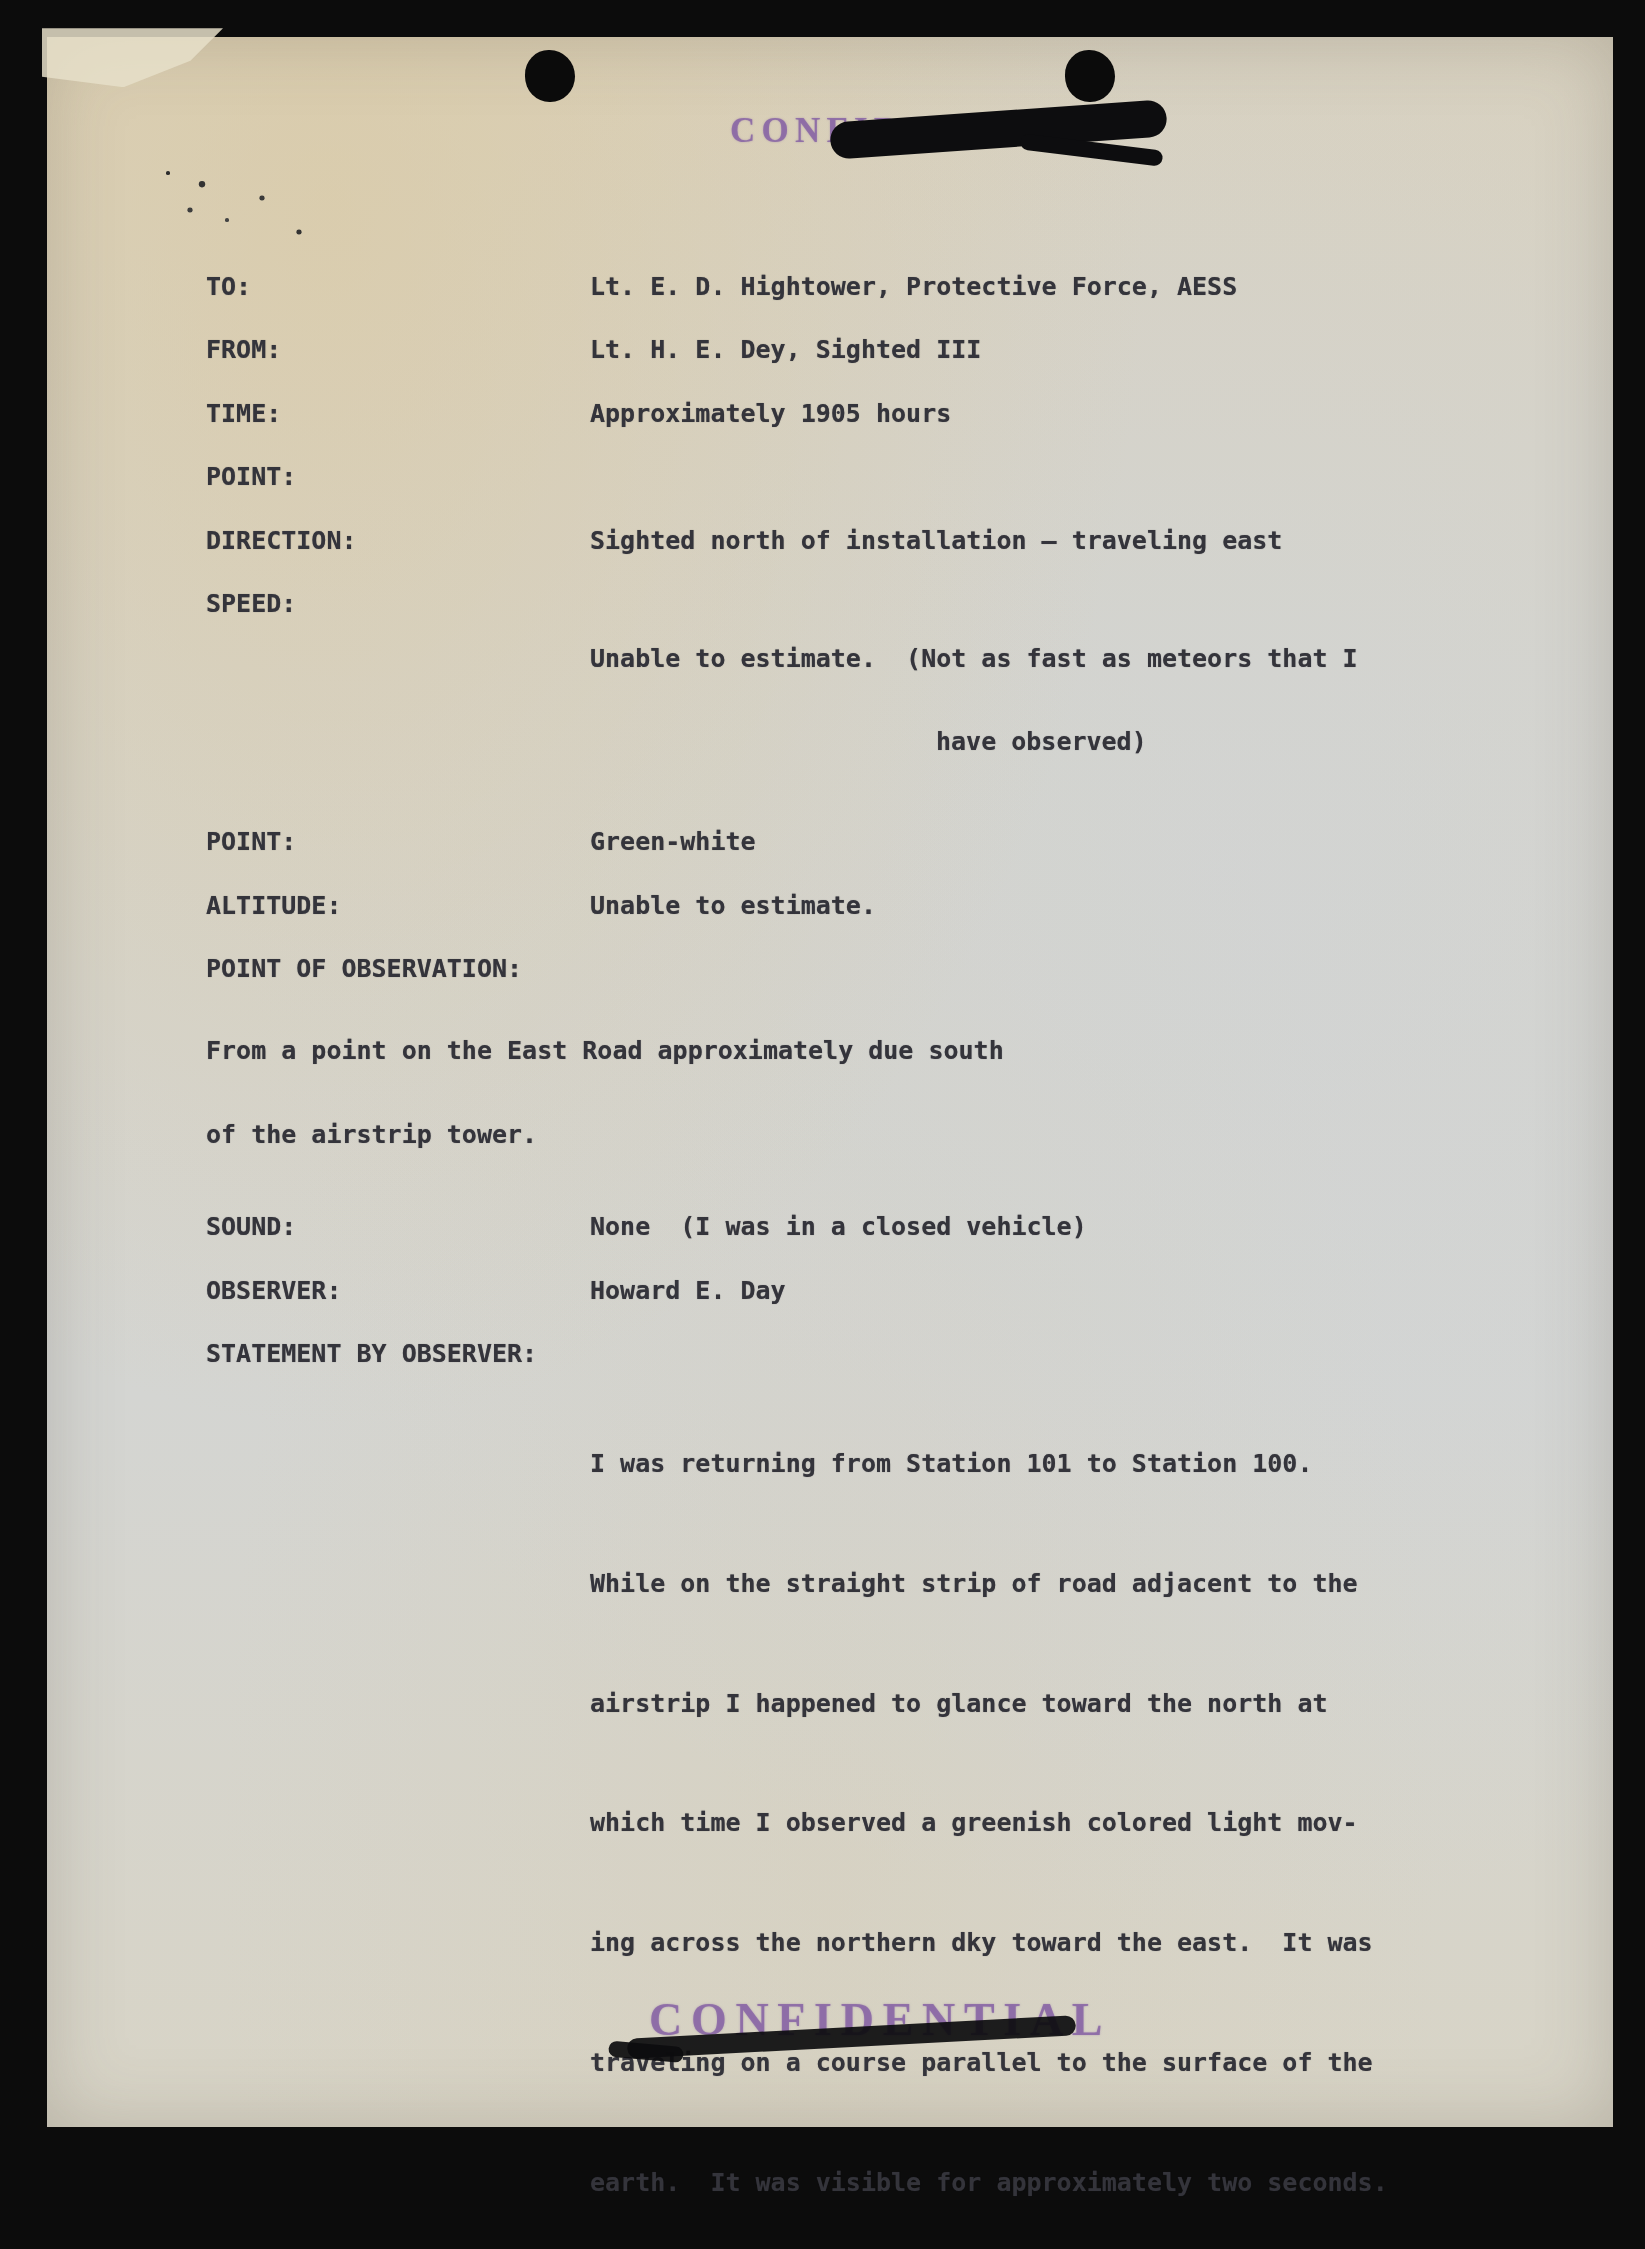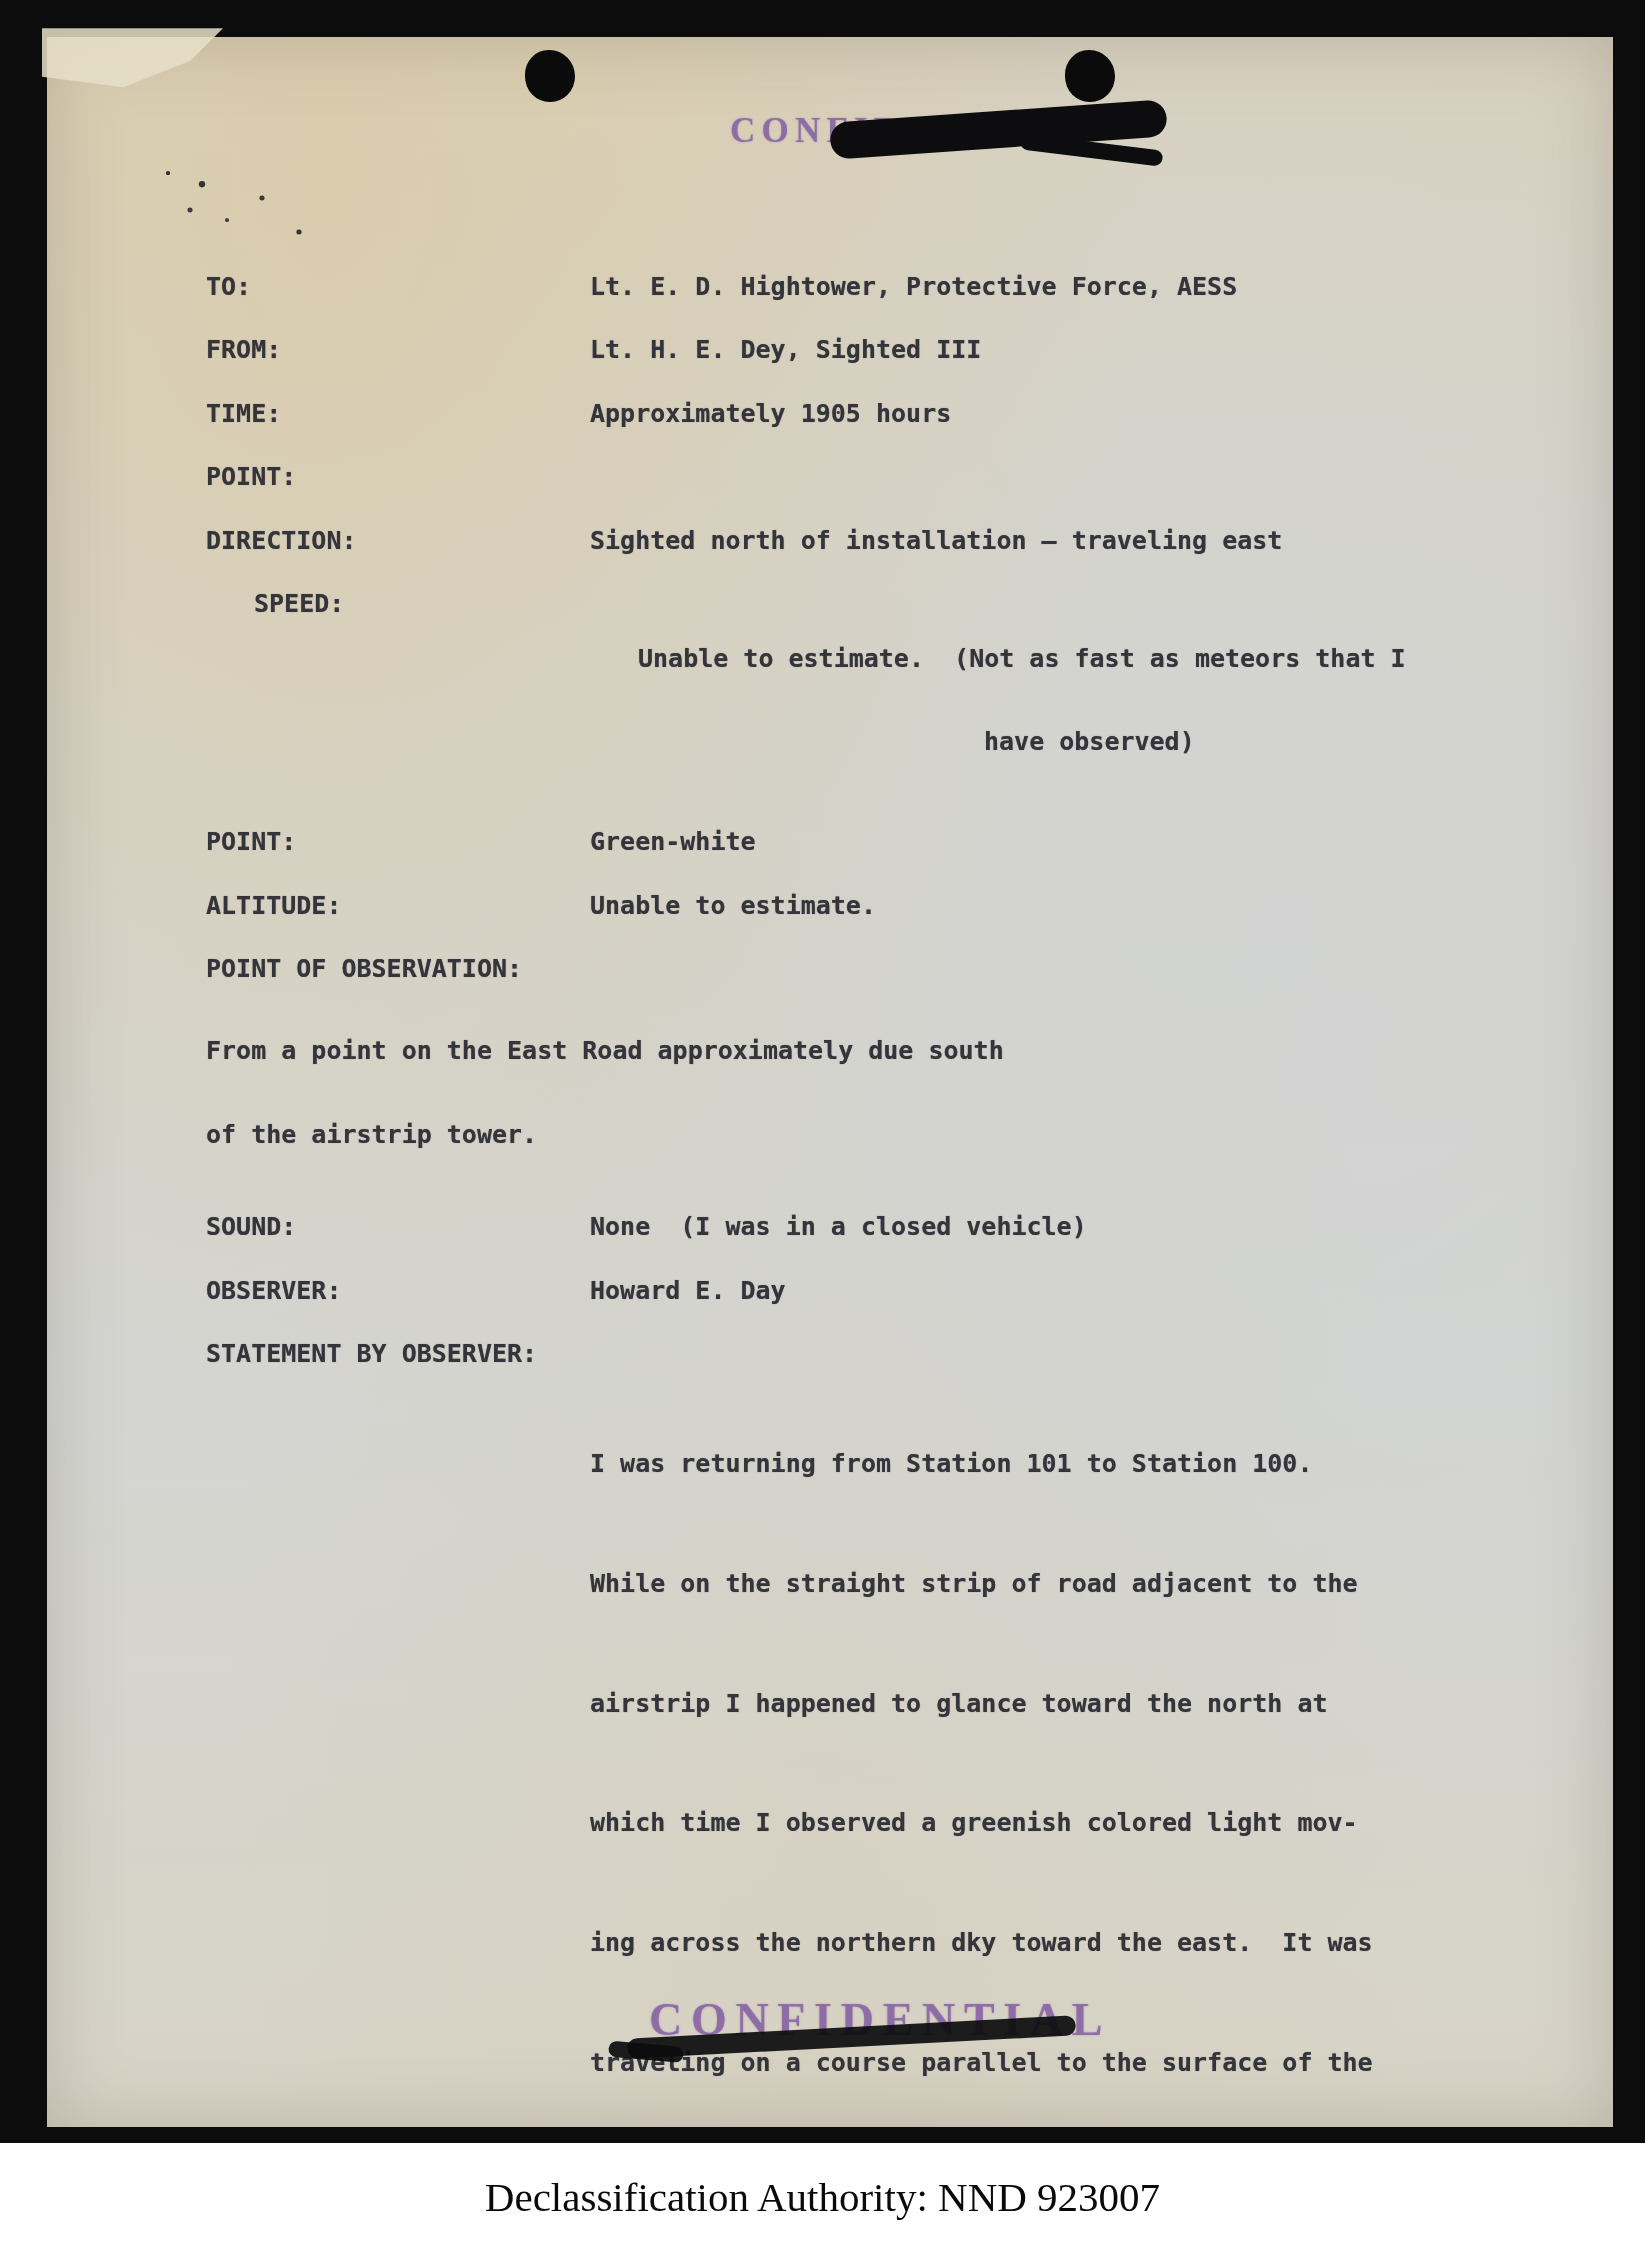--- a/index.html
+++ b/index.html
@@ -44,21 +44,21 @@
     position:absolute; left:580px; top:1990px; width:449px; height:20px;
     background:rgba(12,12,14,0.92); border-radius:10px; transform:rotate(-3deg);
   }
   .strike:after {
     content:""; position:absolute; left:-18.7px; top:6.2px; width:75px; height:16px;
     background:rgba(12,12,14,0.92); border-radius:8.7px; transform:rotate(8deg);
   }
   .content { position:absolute; left:159px; top:236px; right:69px; color:#34343b; font-size:25px;
     text-shadow:0 0 0.9px rgba(45,45,55,0.55); }
   .row { display:flex; margin-bottom:36px;font-weight:bold; }
-  .row.tight { margin-bottom:17.5px;margin-left:48px; }
+  .row.tight { margin-bottom:17.5px; }
   .row.tighter { margin-bottom:10px;flex-direction:column; }
   .label { width:384px; flex:none; line-height:27.4px; white-space:pre; }
   .value { flex:1; line-height:27.4px; white-space:pre; }
   .value .v2 { line-height:29px; }
   .value .v2.indent { padding-left:346px; }
   .s-line { height:65px; line-height:27.4px; white-space:pre; }
   .footer {
     position:absolute; left:0; right:0; bottom:0; height:107px; background:#ffffff;
     display:flex; align-items:center; justify-content:center;
   }
@@ -161,17 +161,14 @@
           
         </div>
       </div>
 
     </div>
 
     <div class="stamp stamp-bottom">CONFIDENTIAL</div>
     <div class="strike"></div>
   </div>
 
-  <div class="footer">
-    <span>Declassification Authority: NND 923007</span>
-  </div>
 </div>
 
 
 </body></html>

